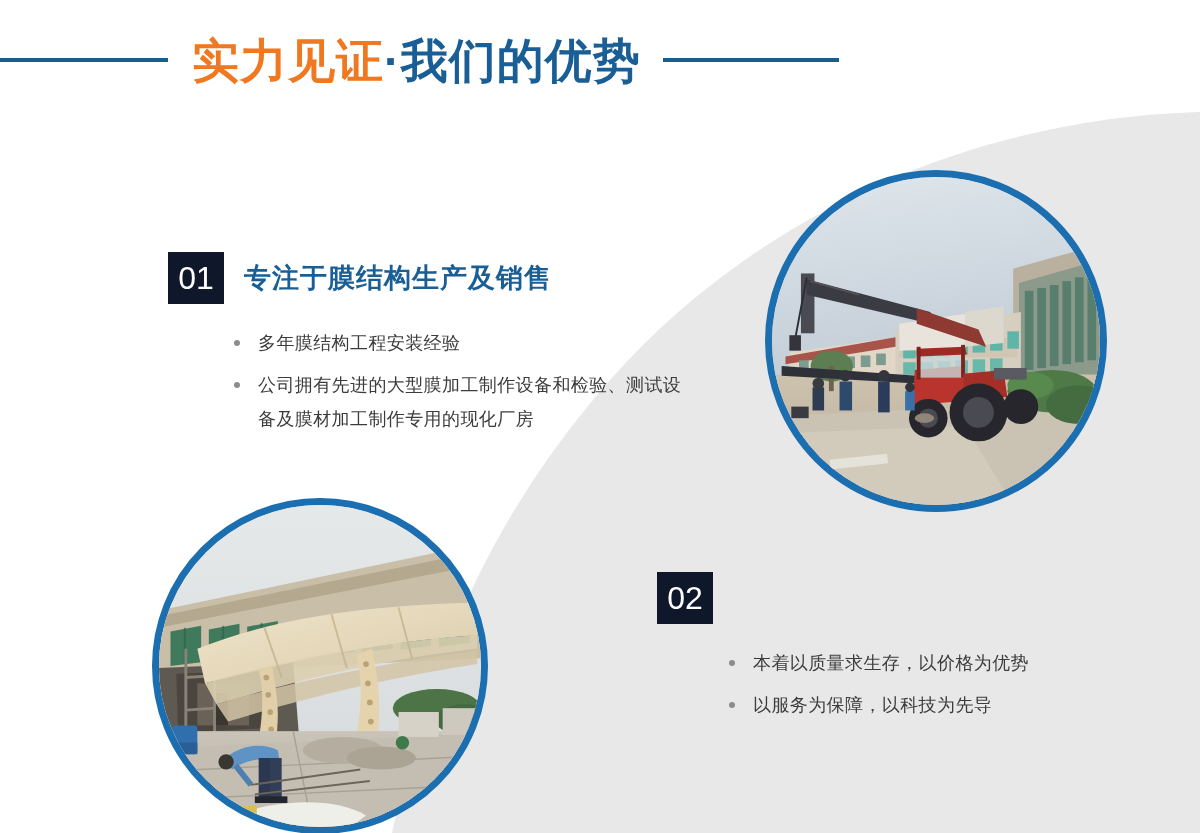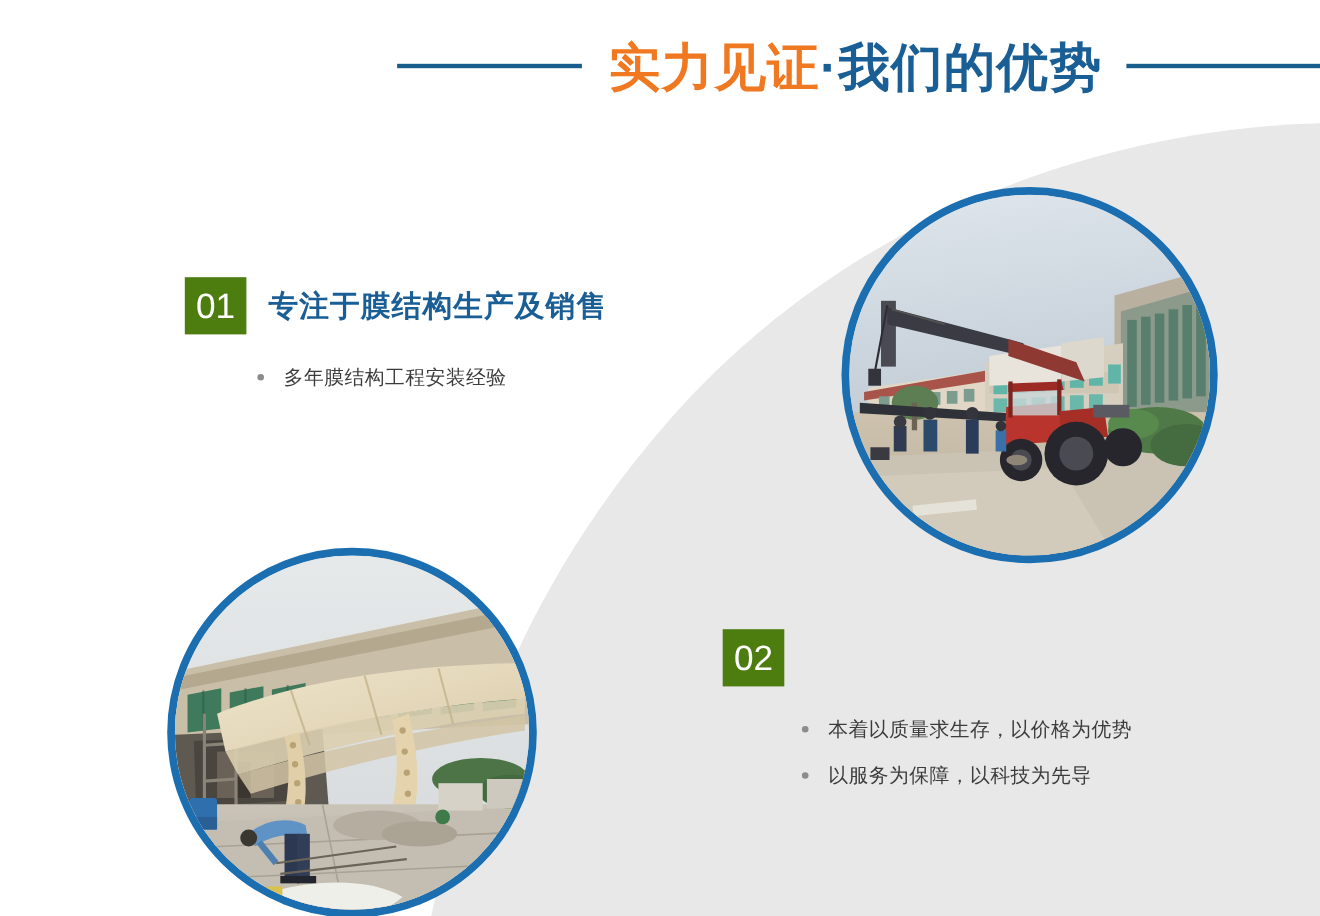--- a/index.html
+++ b/index.html
@@ -35,21 +35,21 @@
   
   .header {
     position: absolute;
     left: 0;
     top: 20px;
     width: 1200px;
     height: 80px;
     z-index: 5;
     display: flex;
     align-items: center;
-    justify-content: flex-end;
+    justify-content: flex-start;
   }
   .rule {
     height: 4px;
     background: #185e8c;
     flex: 0 0 auto;
   }
   .rule-left { width: 168px; margin-right: 24px; }
   .rule-right { width: 176px; margin-left: 22px; }
   .title-text {
     font-size: 47px;
@@ -66,21 +66,21 @@
     position: absolute;
     z-index: 6;
   }
   .feature-head {
     display: flex;
     align-items: center;
   }
   .badge {
     width: 56px;
     height: 52px;
-    background: #4d7c0f;
+    background: #0f172a;
     color: #ffffff;
     font-size: 32px;
     font-weight: normal;
     display: flex;
     align-items: center;
     justify-content: center;
     flex: 0 0 auto;
     letter-spacing: 0px;
   }
   .feature-title {
@@ -406,20 +406,24 @@
   <div class="feature feature-01">
     <div class="feature-head">
       <div class="badge">01</div>
       <div class="feature-title">专注于膜结构生产及销售</div>
     </div>
     <ul class="bullets">
       <li>
         <span class="dot"></span>
         <span>多年膜结构工程安装经验</span>
       </li>
+      <li>
+        <span class="dot"></span>
+        <span>公司拥有先进的大型膜加工制作设备和检验、测试设备及膜材加工制作专用的现化厂房</span>
+      </li>
     </ul>
   </div>
 
   <div class="feature feature-02">
     <div class="feature-head">
       <div class="badge">02</div>
     </div>
     <ul class="bullets">
       <li>
         <span class="dot"></span>

